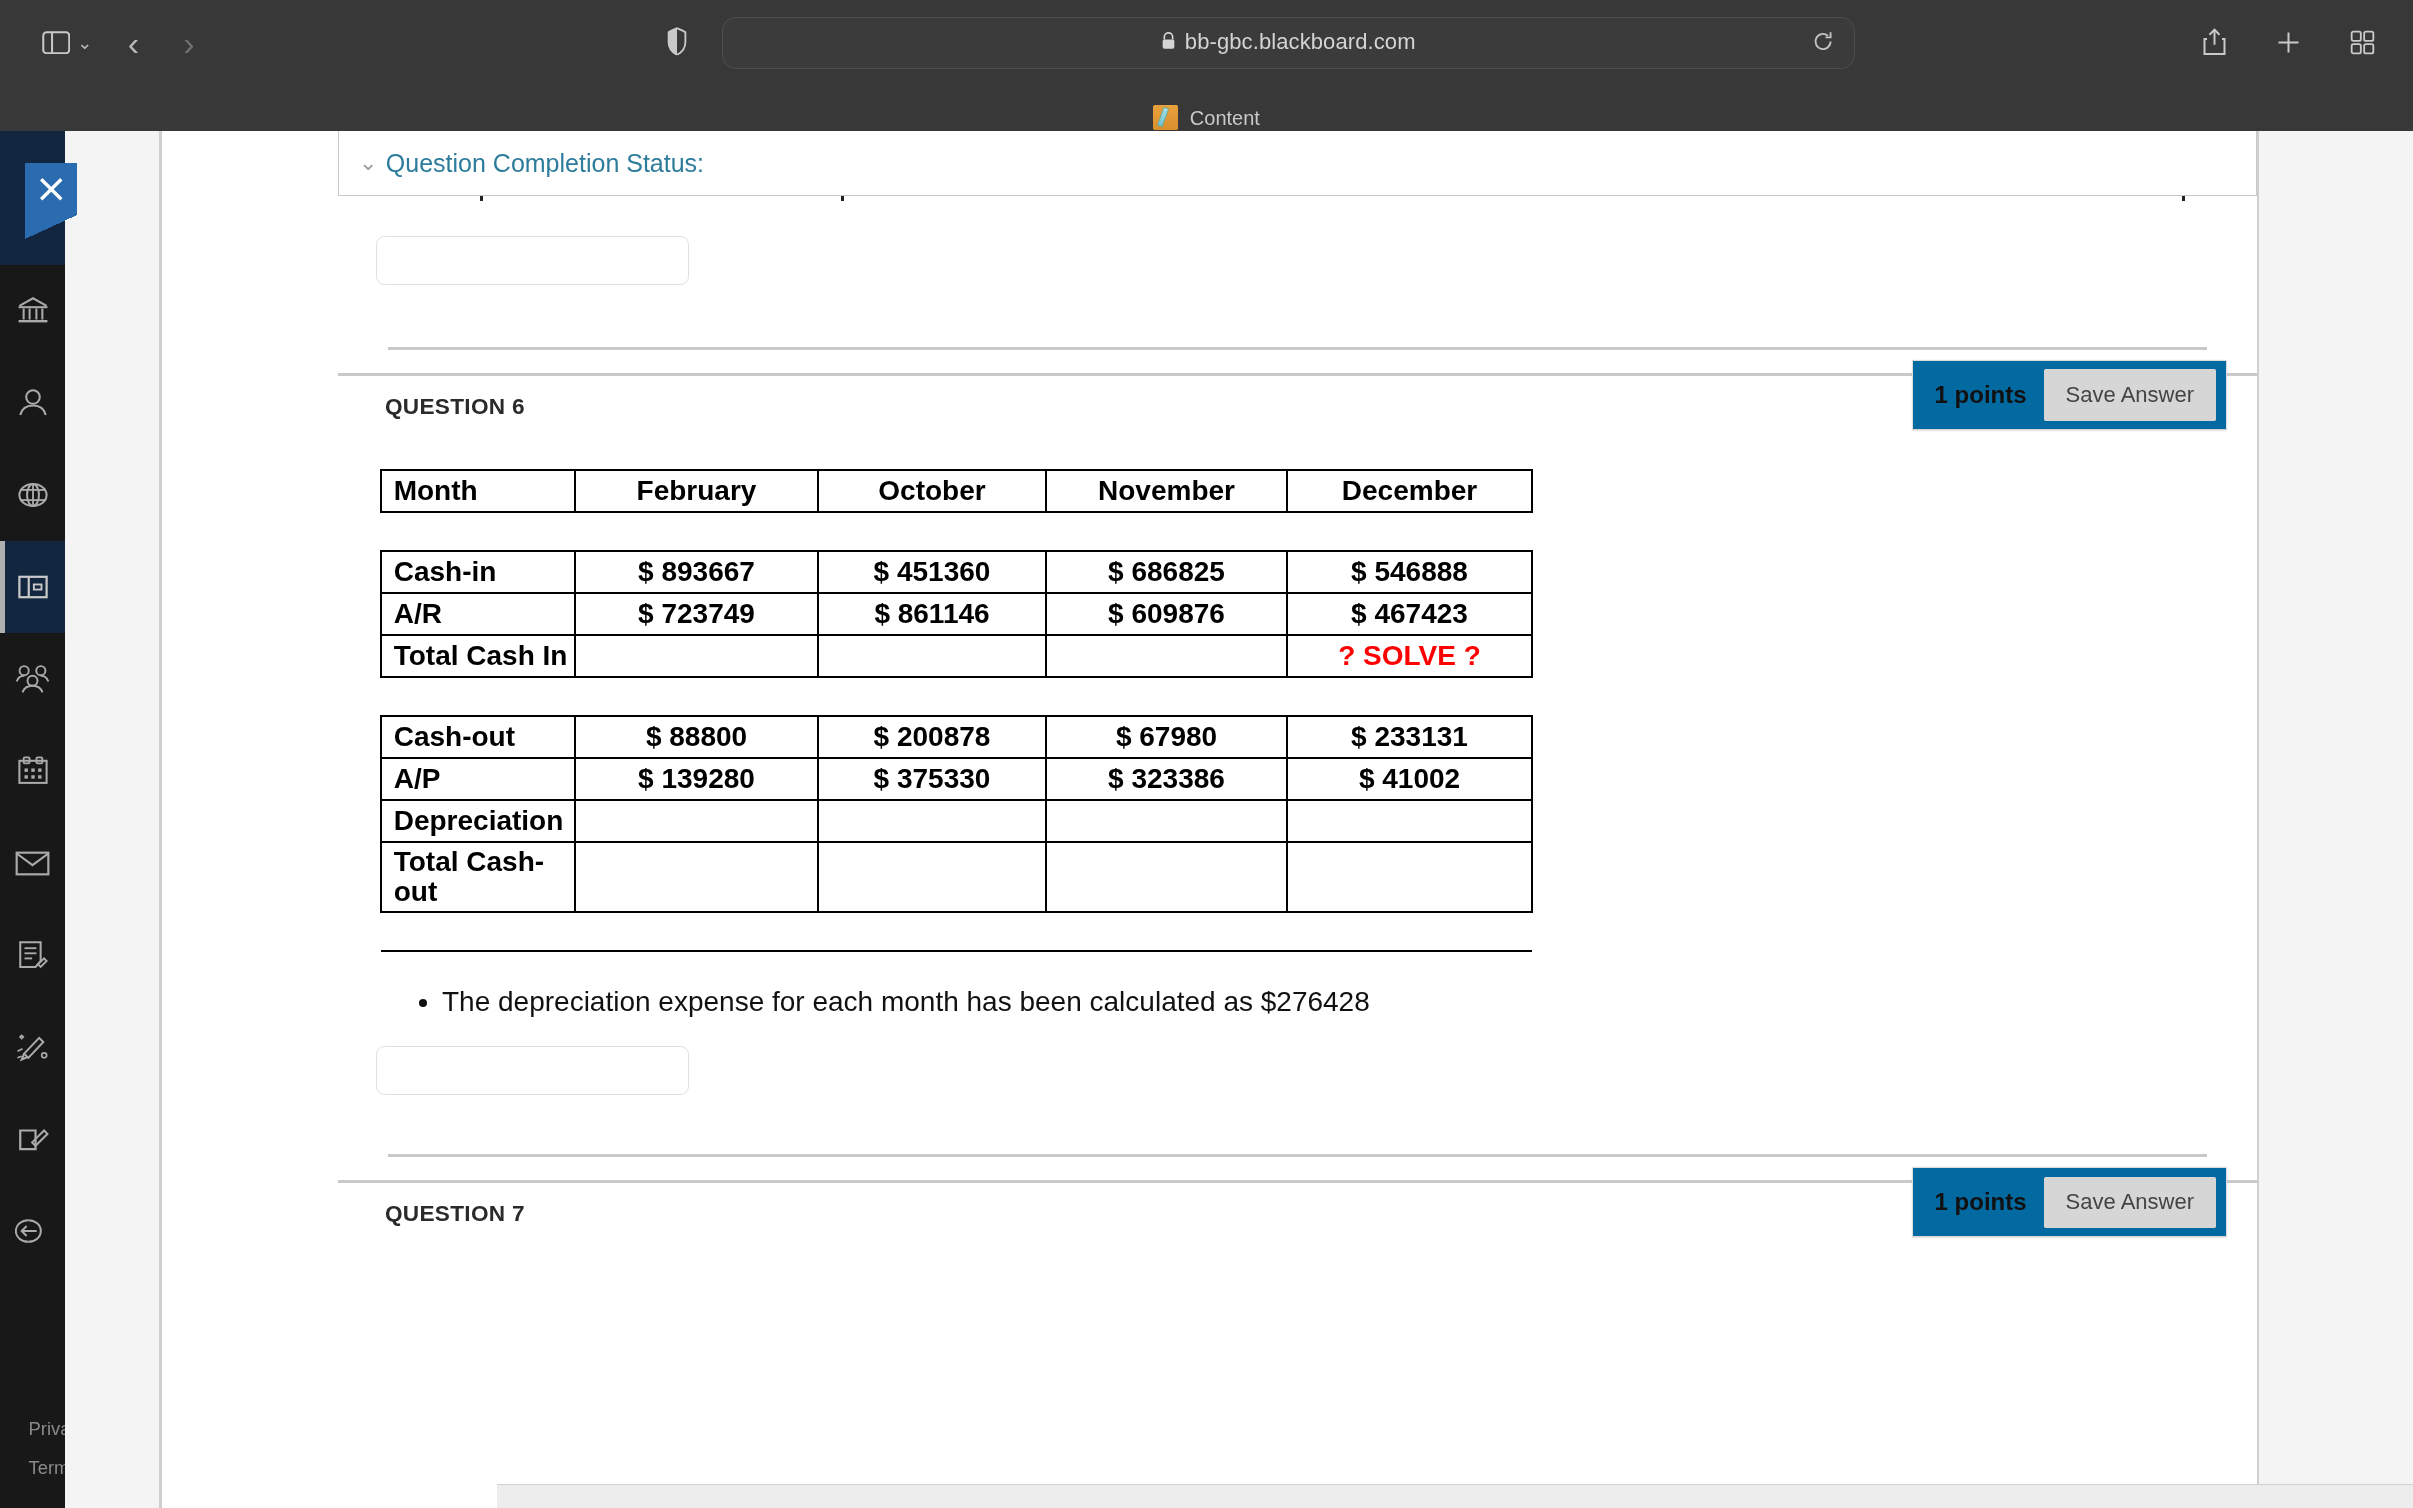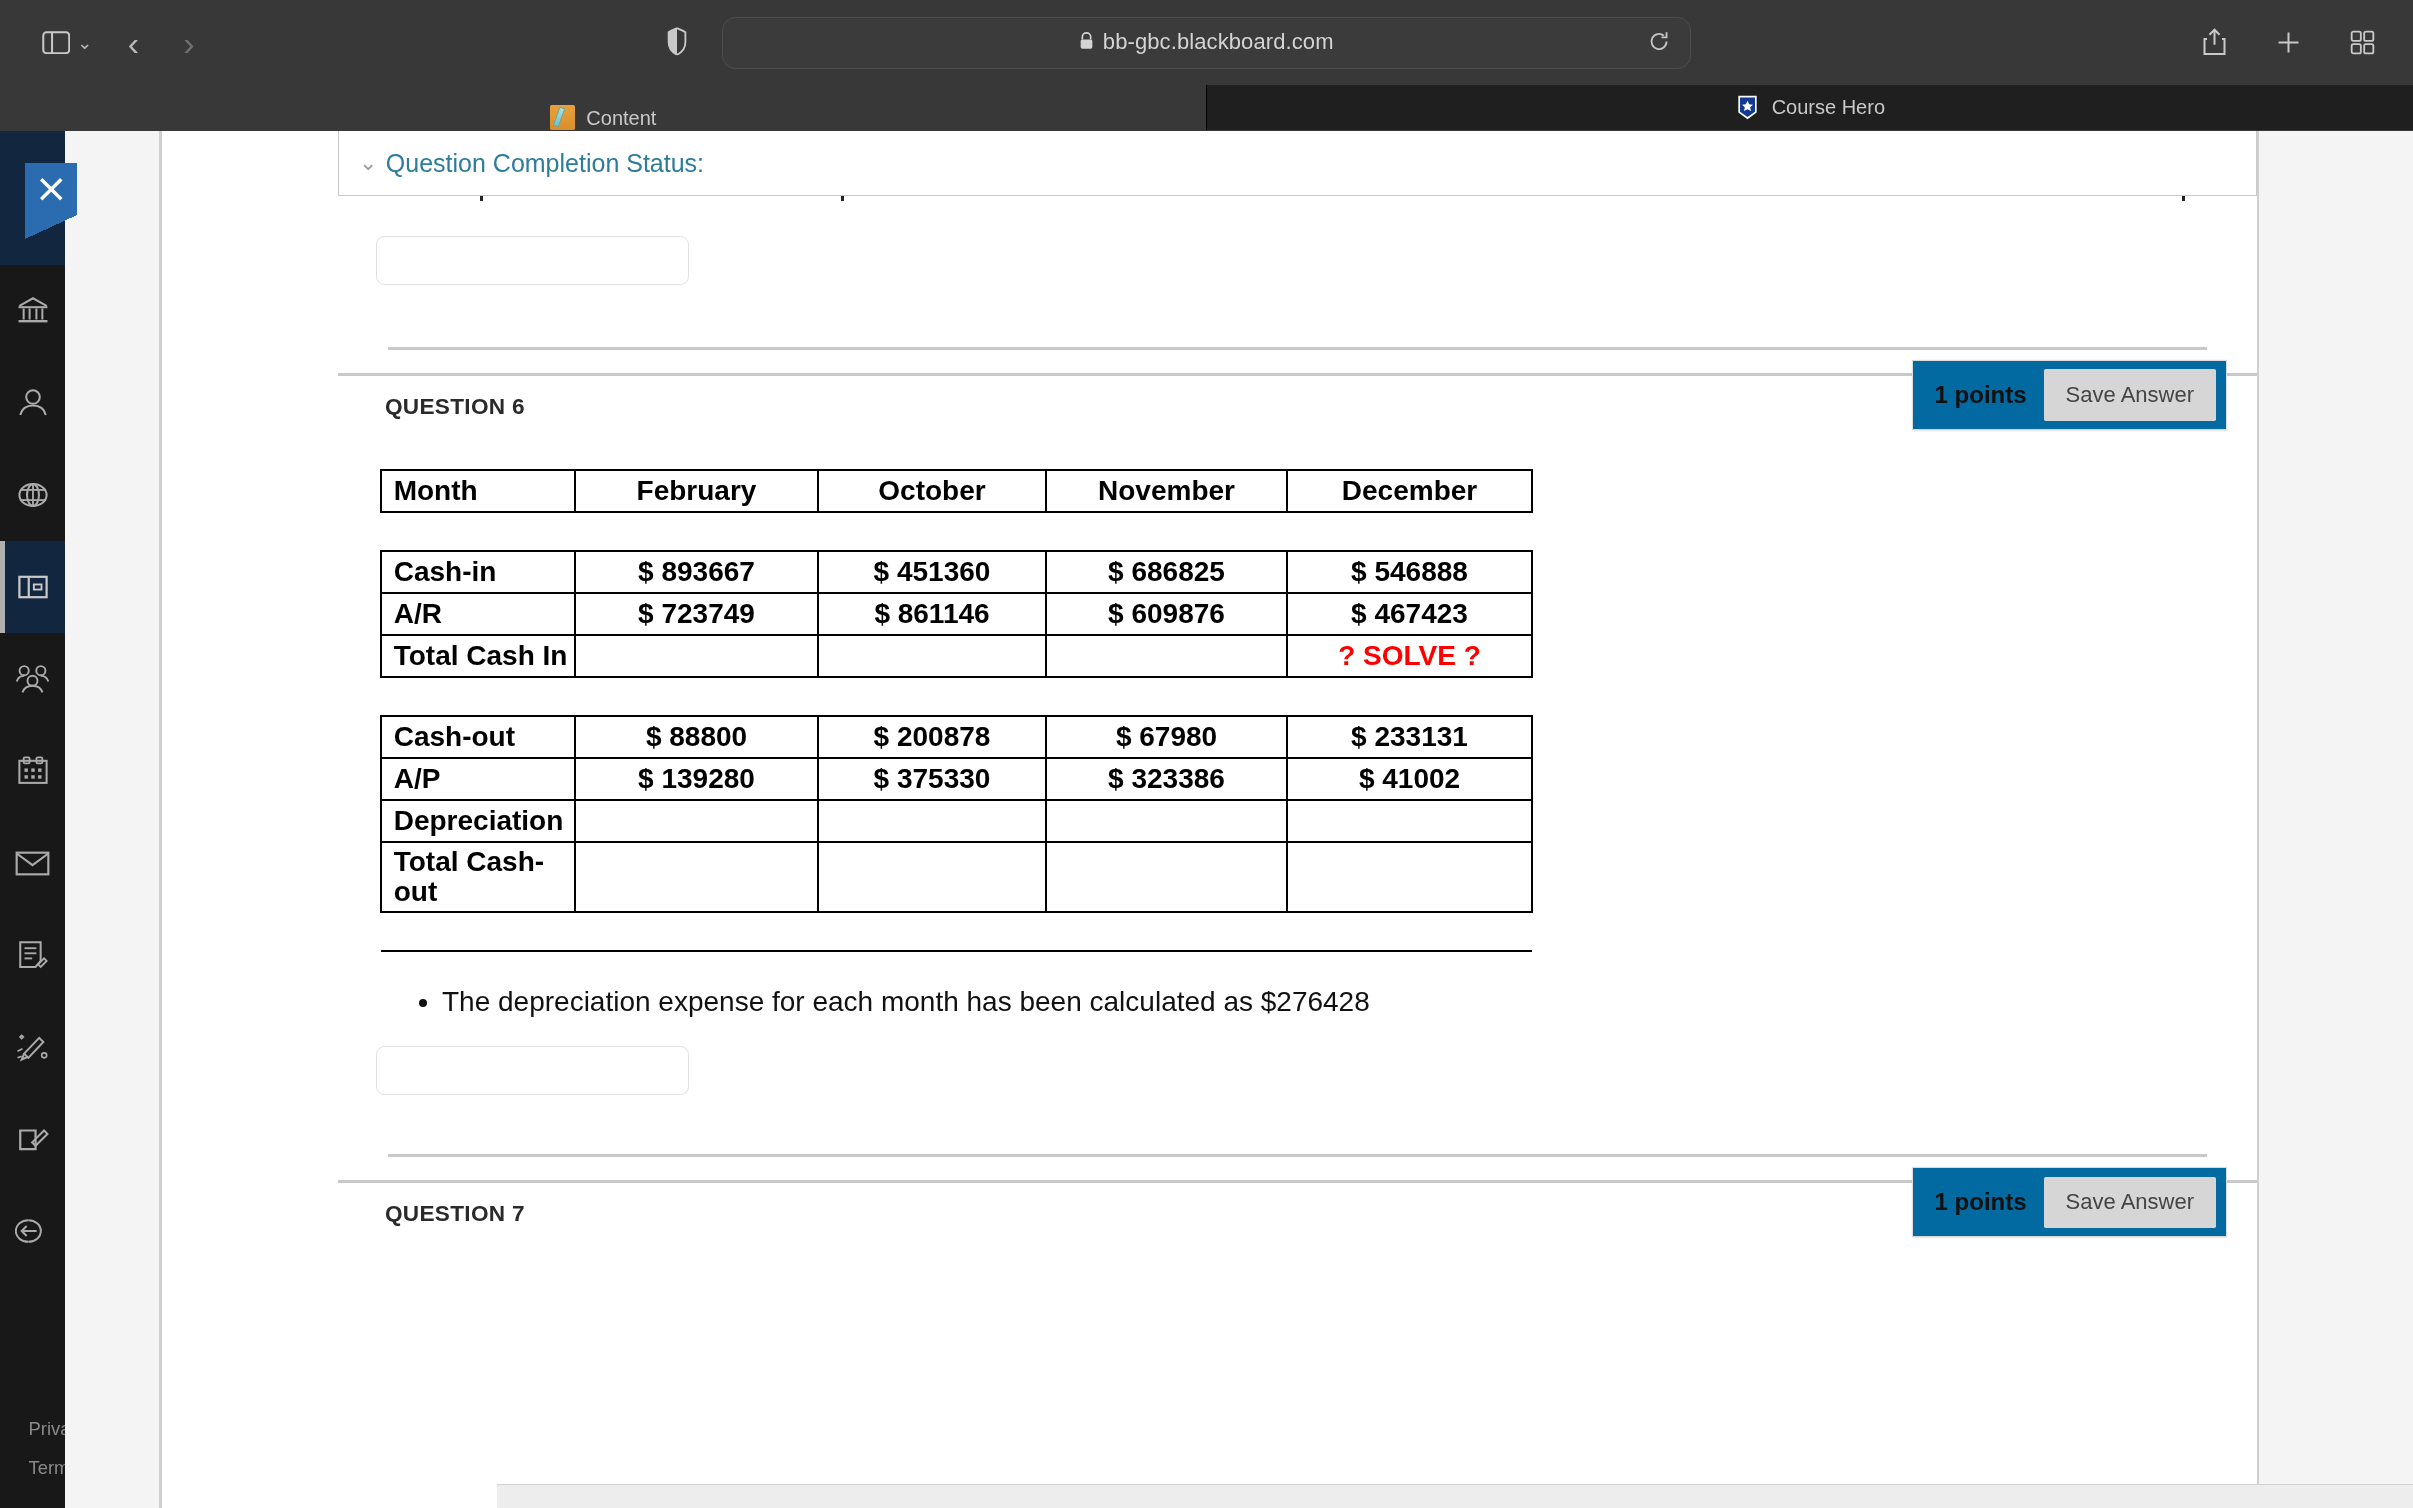--- a/index.html
+++ b/index.html
@@ -11,21 +11,21 @@
   .toolbar { height:85px; background:#383838; display:flex; align-items:center;
              padding:0 30px; position:relative; }
   .tb-left { display:flex; align-items:center; gap:3.4px; }
   .icon-btn { width:52px; height:52px; display:flex; align-items:center; justify-content:center;
               color:#c9c9c9; }
   .icon-btn svg { display:block; }
   .chev-small { font-size:18.4px; color:#b8b8b8; margin-left:-8.4px; margin-right:11.7px; }
   .nav-arrow { font-size:34px; color:#b9b9b9; font-weight:300; line-height:1; }
   .nav-arrow.dim { color:#707070; }
   .shield-wrap { position:absolute; left:666px; top:50%; transform:translateY(-50%); }
-  .urlbar { position:absolute; left:722px; top:17px; width:969px; height:52px;
+  .urlbar { position:absolute; left:722px; top:17px; width:1133px; height:52px;
             border:1.7px solid #4e4e4e; border-radius:13.4px; background:#3b3b3b;
             display:flex; align-items:center; justify-content:center; }
   .url-text { color:#d4d4d4; font-size:22px; letter-spacing:0.1px; }
   .lock { margin-right:8.4px; display:inline-block; vertical-align:-1.7px; }
   .reload { position:absolute; right:20px; top:50%; transform:translateY(-50%); color:#c4c4c4; }
   .tb-right { position:absolute; right:25px; top:50%; transform:translateY(-50%);
               display:flex; align-items:center; gap:22px; }
 
   
   .tabstrip { height:45px; display:flex; background:#383838; }
@@ -184,30 +184,20 @@
           </svg>
       </div>
     </div>
   </div>
 
   <div class="tabstrip">
     <div class="tab active">
       <span class="tab-fav favicon-content"></span>
       <span>Content</span>
     </div>
-    <div class="tab inactive">
-      <span class="tab-fav">
-        <svg width="25" height="25" viewBox="0 0 30 30">
-            <path d="M4 1h22v20l-11 8-11-8z" fill="#fff"></path>
-            <path d="M6 3h18v17l-9 6.5L6 20z" fill="#133a91"></path>
-            <path d="M15 7l2 4.2 4.6.5-3.4 3.1 1 4.5L15 17l-4.2 2.3 1-4.5L8.4 11.7l4.6-.5z" fill="#fff"></path>
-          </svg>
-      </span>
-      <span>Course Hero</span>
-    </div>
     <div class="tabs-spacer"></div>
   </div>
 
   <div class="page">
 
     <div class="bbnav">
       <div class="bbnav-top"></div>
       <div class="close-tail"></div>
       <div class="closebox">
         <svg width="28.5" height="28.5" viewBox="0 0 34 34">

